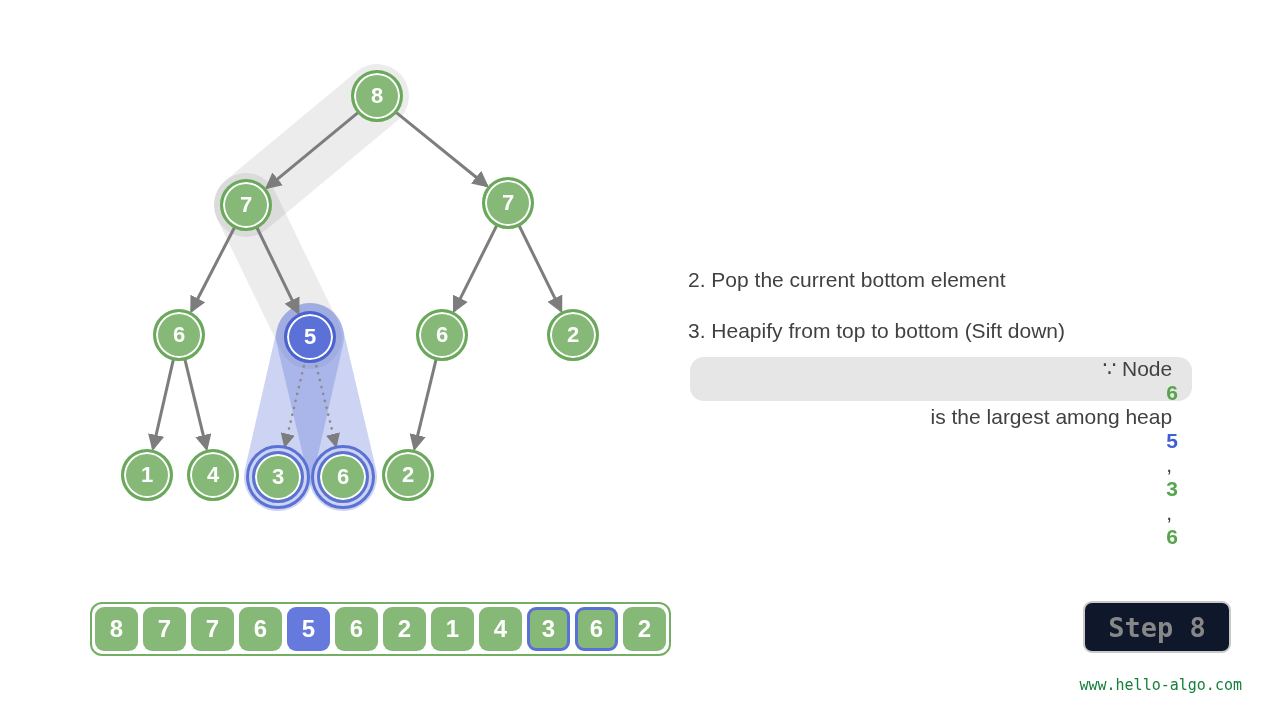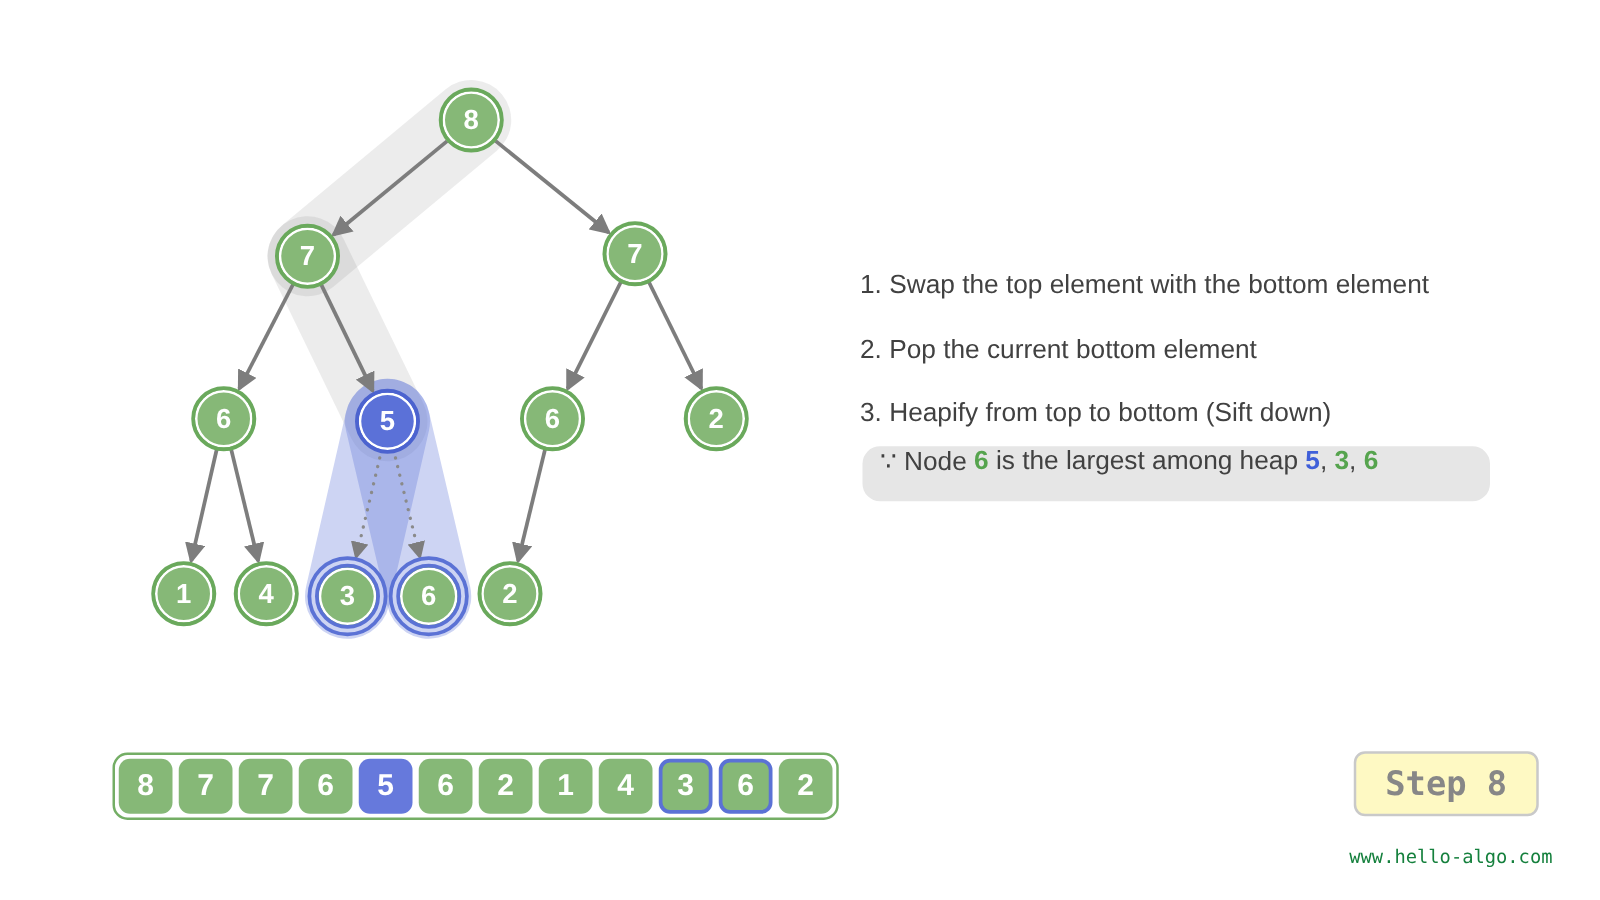--- a/index.html
+++ b/index.html
@@ -13,37 +13,37 @@
         color:#ffffff;font-weight:bold;font-size:22px;
         background:#86b877;border:3px solid #6aa95c;
         box-shadow:inset 0 0 0 2px #ffffff;}
   .node.active{background:#5b71d8;border-color:#4c63cf;}
   .node.compared{border-color:#5b72d5;outline:3px solid #5b72d5;outline-offset:3px;}
 
   
   .title{position:absolute;left:688px;top:165px;font-size:23px;font-weight:bold;color:#393939;}
   .step-item{position:absolute;left:688px;font-size:21px;color:#414141;}
   .note-box{position:absolute;left:690px;top:357px;width:474px;height:44px;
-            background:#e6e6e6;border-radius:14px;display:flex;align-items:flex-start;
-            padding:0 14px;font-size:21px;color:#414141;white-space:pre;}
+            background:#e6e6e6;border-radius:14px;display:flex;align-items:flex-end;
+            padding:0 14px;font-size:21px;color:#414141;white-space:pre;flex-direction:column;}
   .note-box .g{color:#56a44e;font-weight:bold;}
   .note-box .b{color:#3f5fd9;font-weight:bold;}
 
   
   .array{position:absolute;left:90px;top:602px;display:flex;gap:5px;padding:3px;
          border:2px solid #74ae65;border-radius:12px;background:#ffffff;}
   .cell{width:43px;height:44px;border-radius:9px;background:#86b877;color:#ffffff;
         font-weight:bold;font-size:24px;display:flex;align-items:center;justify-content:center;
         box-sizing:border-box;}
   .cell.blue{background:#6679dc;}
   .cell.outlined{border:3px solid #5b72d5;}
 
   
   .step-btn{position:absolute;left:1083px;top:601px;width:148px;height:52px;
-            border:2px solid #c9c9c9;border-radius:9px;background:#fef9c3;
+            border:2px solid #c9c9c9;border-radius:9px;background:#0f172a;
             color:#878787;font-family:"DejaVu Sans Mono","Liberation Mono",monospace;
             font-weight:bold;font-size:27px;display:flex;align-items:center;justify-content:center;
             box-sizing:border-box;}
   .watermark{position:absolute;right:38px;top:676px;
              font-family:"DejaVu Sans Mono","Liberation Mono",monospace;
              font-size:15px;color:#15803d;}
 </style>
 </head>
 <body>
 
@@ -114,21 +114,20 @@
   <div class="node compared" style="left:278px;top:477px">
       <span>3</span>
     </div>
   <div class="node compared" style="left:343px;top:477px">
       <span>6</span>
     </div>
   <div class="node" style="left:408px;top:475px">
       <span>2</span>
     </div>
 
-  <div class="step-item" style="top:216px">1. Swap the top element with the bottom element</div>
   <div class="step-item" style="top:268px">2. Pop the current bottom element</div>
   <div class="step-item" style="top:319px">3. Heapify from top to bottom (Sift down)</div>
   <div class="note-box"><span>∵ Node </span><span class="g">6</span><span> is the largest among heap </span><span class="b">5</span><span>, </span><span class="g">3</span><span>, </span><span class="g">6</span></div>
 
   <div class="array">
     <div class="cell">8</div>
     <div class="cell">7</div>
     <div class="cell">7</div>
     <div class="cell">6</div>
     <div class="cell blue">5</div>

